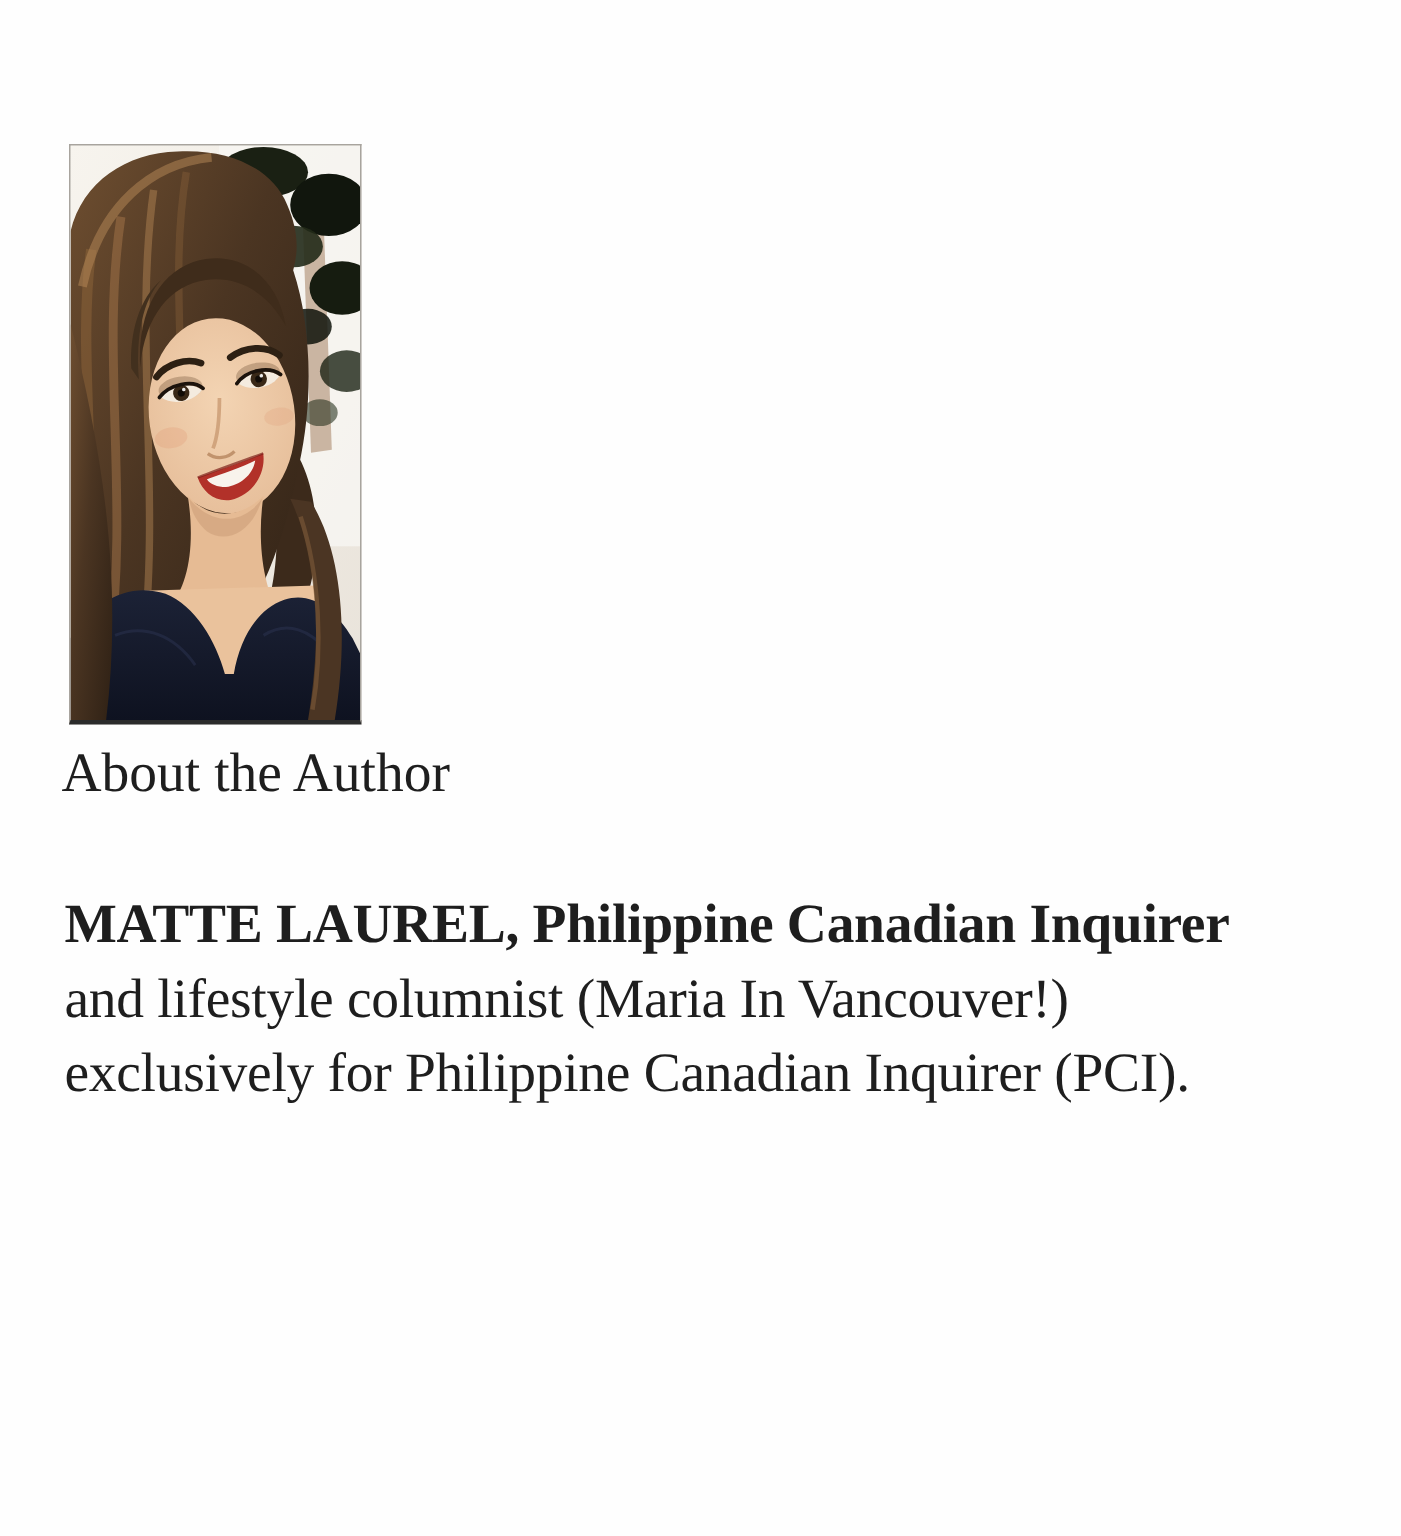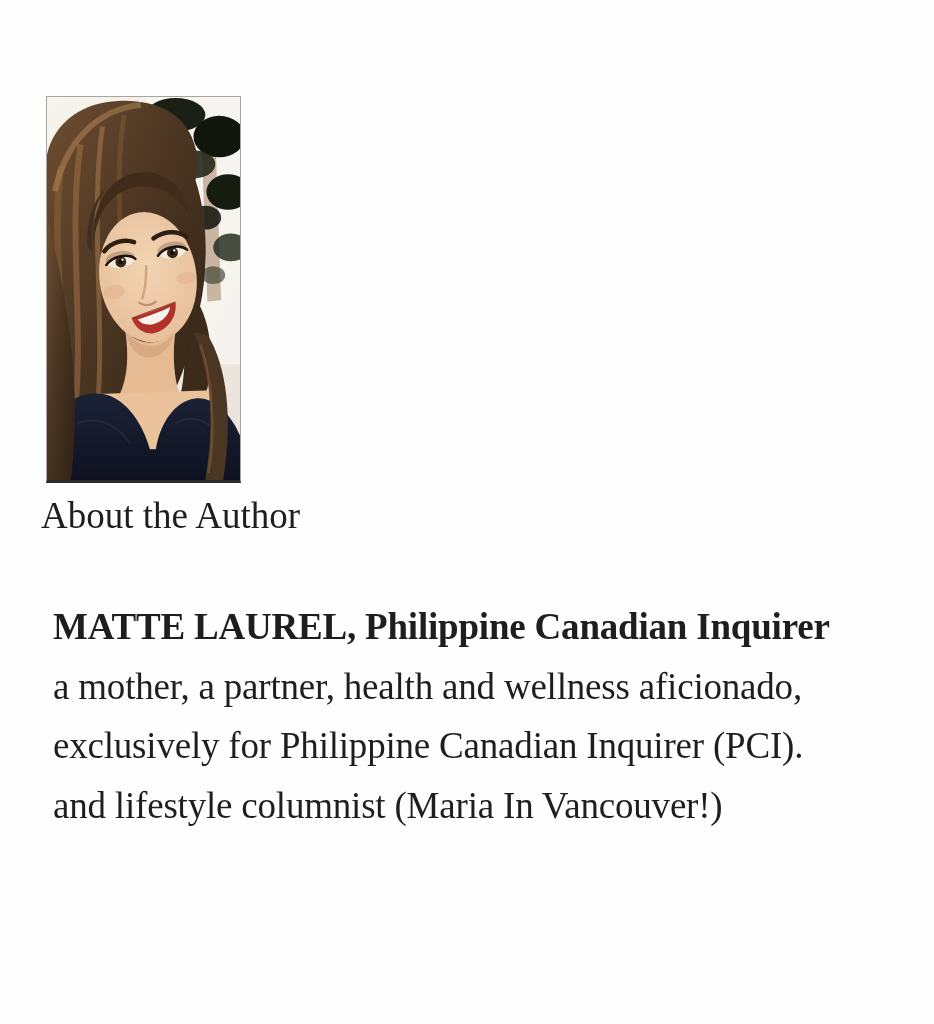--- a/index.html
+++ b/index.html
@@ -46,21 +46,21 @@
     color:var(--text-color);
     white-space:nowrap;
   }
   .bio{
     position:absolute;
     left:41px;
     top:591px;
     color:var(--text-color);
   }
   .bio p{
-    margin:12px;
+    margin:2px;
     font-size:37px;
     line-height:47.5px;
     white-space:nowrap;
     letter-spacing:-0.2px;
   }
   .bio .heading{
     font-weight:700;
   }
 </style>
 </head>
@@ -157,18 +157,17 @@
       <path d="M0,387 L0,120 C20,200 36,290 24,387 Z" fill="url(#hairG)"></path>
       <path d="M148,238 C166,276 170,326 160,387 L178,387 C188,326 182,272 162,240 Z" fill="#4b3523"></path>
       <path d="M155,250 C168,290 170,340 163,380" stroke="#7d5a39" stroke-width="3" opacity="0.6" fill="none"></path>
     </svg>
   </figure>
 
   <h2 class="caption">About the Author</h2>
 
   <div class="bio">
     <p class="heading">MATTE LAUREL, Philippine Canadian Inquirer</p>
-    <p class="line">a mother, a partner, health and wellness aficionado,</p>
+    <p class="line">and lifestyle columnist (Maria In Vancouver!)</p>
     <p class="line">exclusively for Philippine Canadian Inquirer (PCI).</p>
-    <p class="line">and lifestyle columnist (Maria In Vancouver!)</p>
   </div>
 
 </div>
 
 </body></html>

